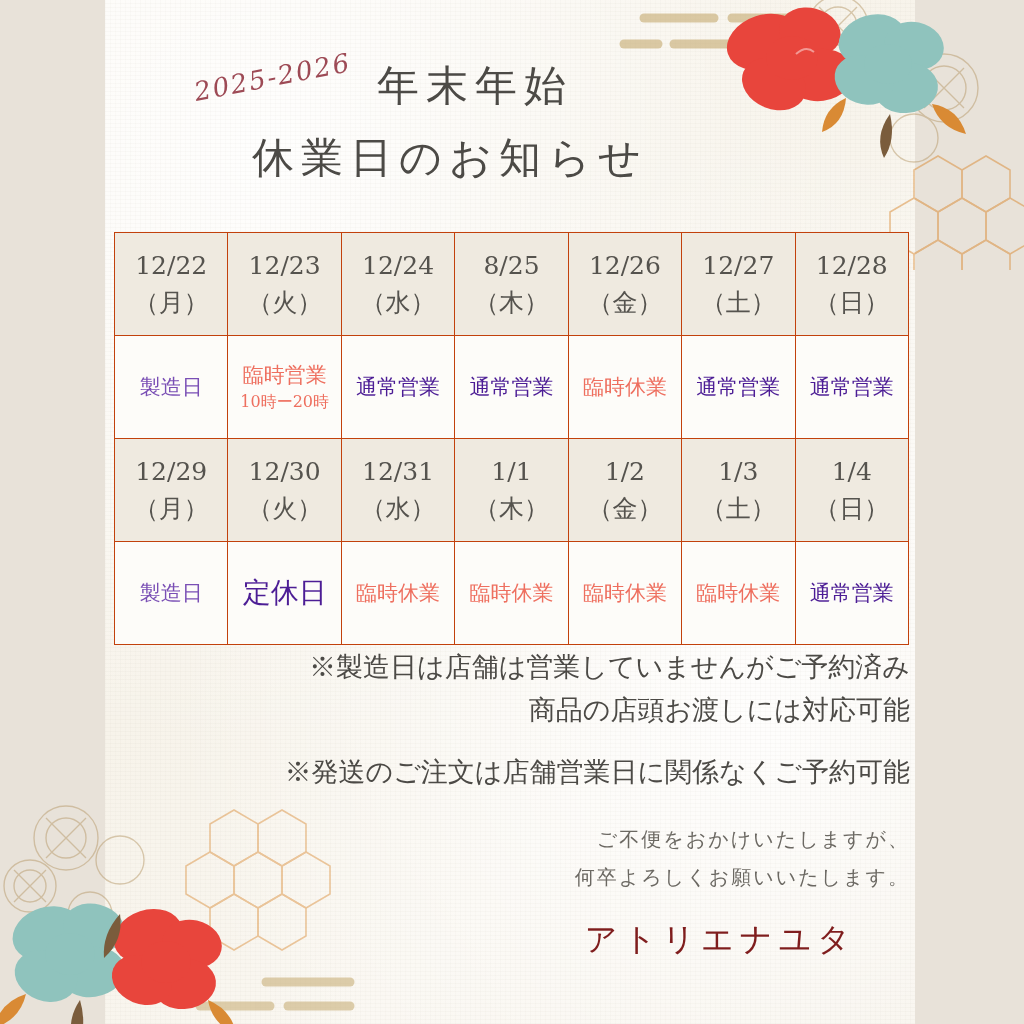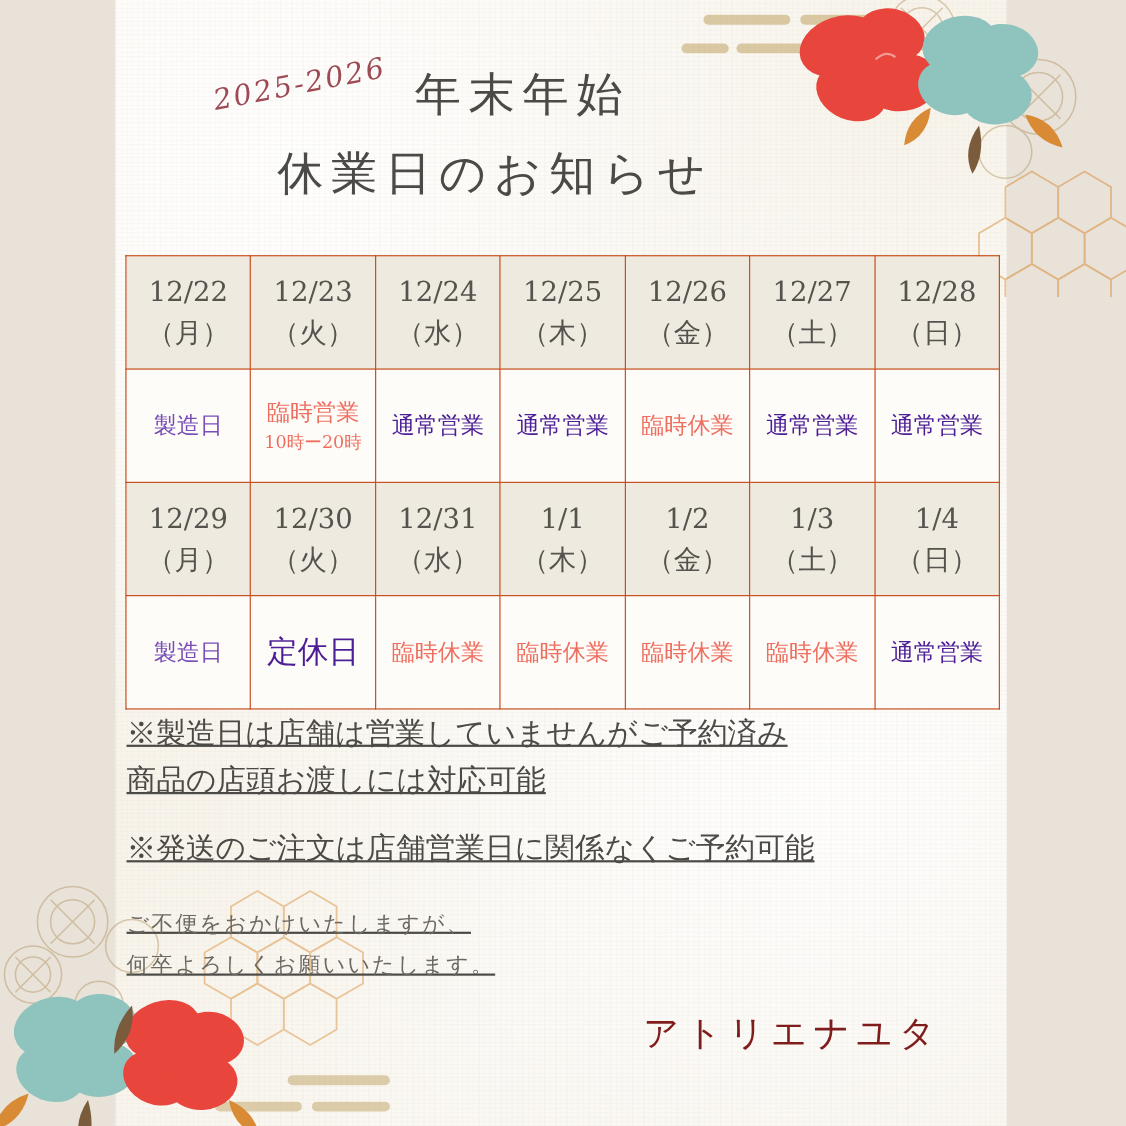--- a/index.html
+++ b/index.html
@@ -133,24 +133,23 @@
   .s-purple { color: #7a4fb5; }
   .s-dark { color: #4c1d95; }
   .sub    { display: block; font-size: 16px; margin-top: 2px; }
 
   
   #notes {
     position: absolute;
     left: 115px;
     top: 648px;
     width: 795px;
-    text-align: left;
+    text-align: right;
     font-family: "DejaVu Serif", serif;
     color: #4c4a46;
-    text-decoration: underline;
   }
   .note-big {
     font-size: 27px;
     line-height: 1.38;
     margin: 0 0 6px 0;
   }
   .note-big.second { margin-top: 24px; }
   .note-small {
     font-size: 20px;
     line-height: 1.5;
@@ -294,21 +293,21 @@
     <div id="title-line1">年末年始</div>
     <div id="title-line2">休業日のお知らせ</div>
   </div>
 
   <table id="calendar">
     <tbody>
       <tr class="row-date">
         <td><span>12/22</span><span class="sub" style="font-size:25px">（月）</span></td>
         <td><span>12/23</span><span class="sub" style="font-size:25px">（火）</span></td>
         <td><span>12/24</span><span class="sub" style="font-size:25px">（水）</span></td>
-        <td><span>12/25</span><span class="sub" style="font-size:25px">（木）</span></td>
+        <td><span>8/25</span><span class="sub" style="font-size:25px">（木）</span></td>
         <td><span>12/26</span><span class="sub" style="font-size:25px">（金）</span></td>
         <td><span>12/27</span><span class="sub" style="font-size:25px">（土）</span></td>
         <td><span>12/28</span><span class="sub" style="font-size:25px">（日）</span></td>
       </tr>
       <tr class="row-status">
         <td><span class="s-purple">製造日</span></td>
         <td><span class="s-red">臨時営業</span><span class="sub s-red">10時ー20時</span></td>
         <td><span class="s-dark">通常営業</span></td>
         <td><span class="s-dark">通常営業</span></td>
         <td><span class="s-red">臨時休業</span></td>

